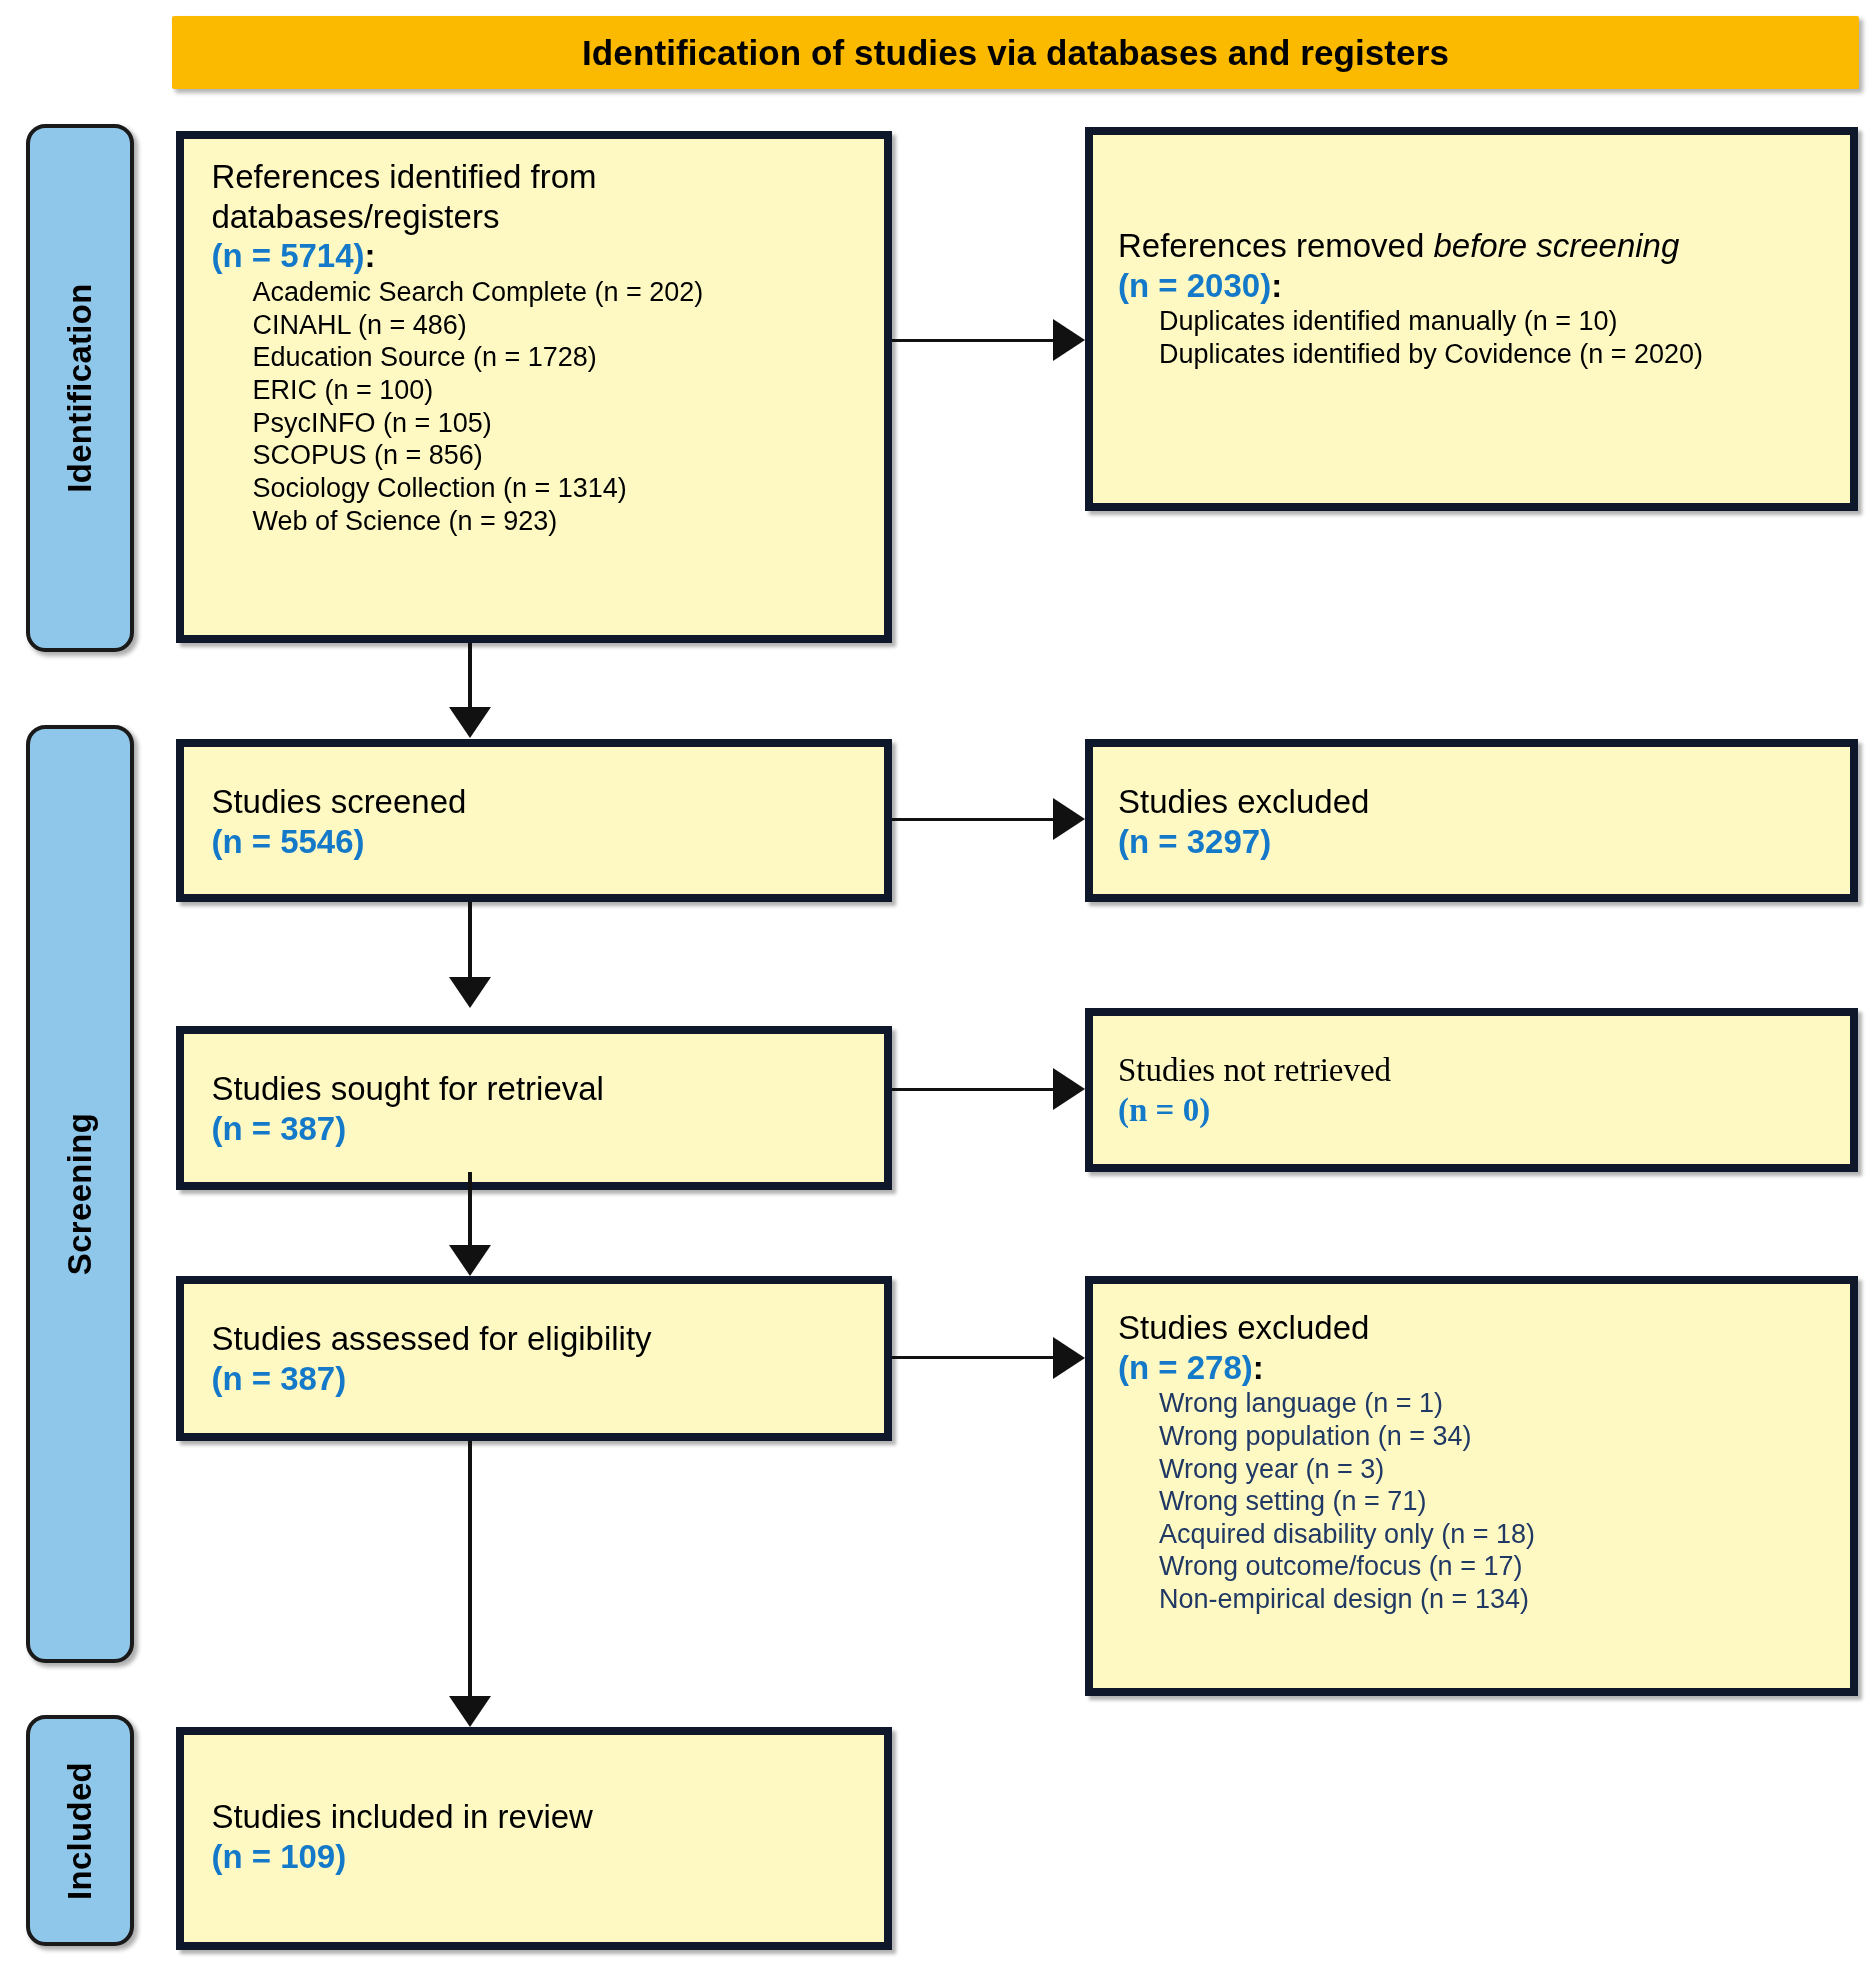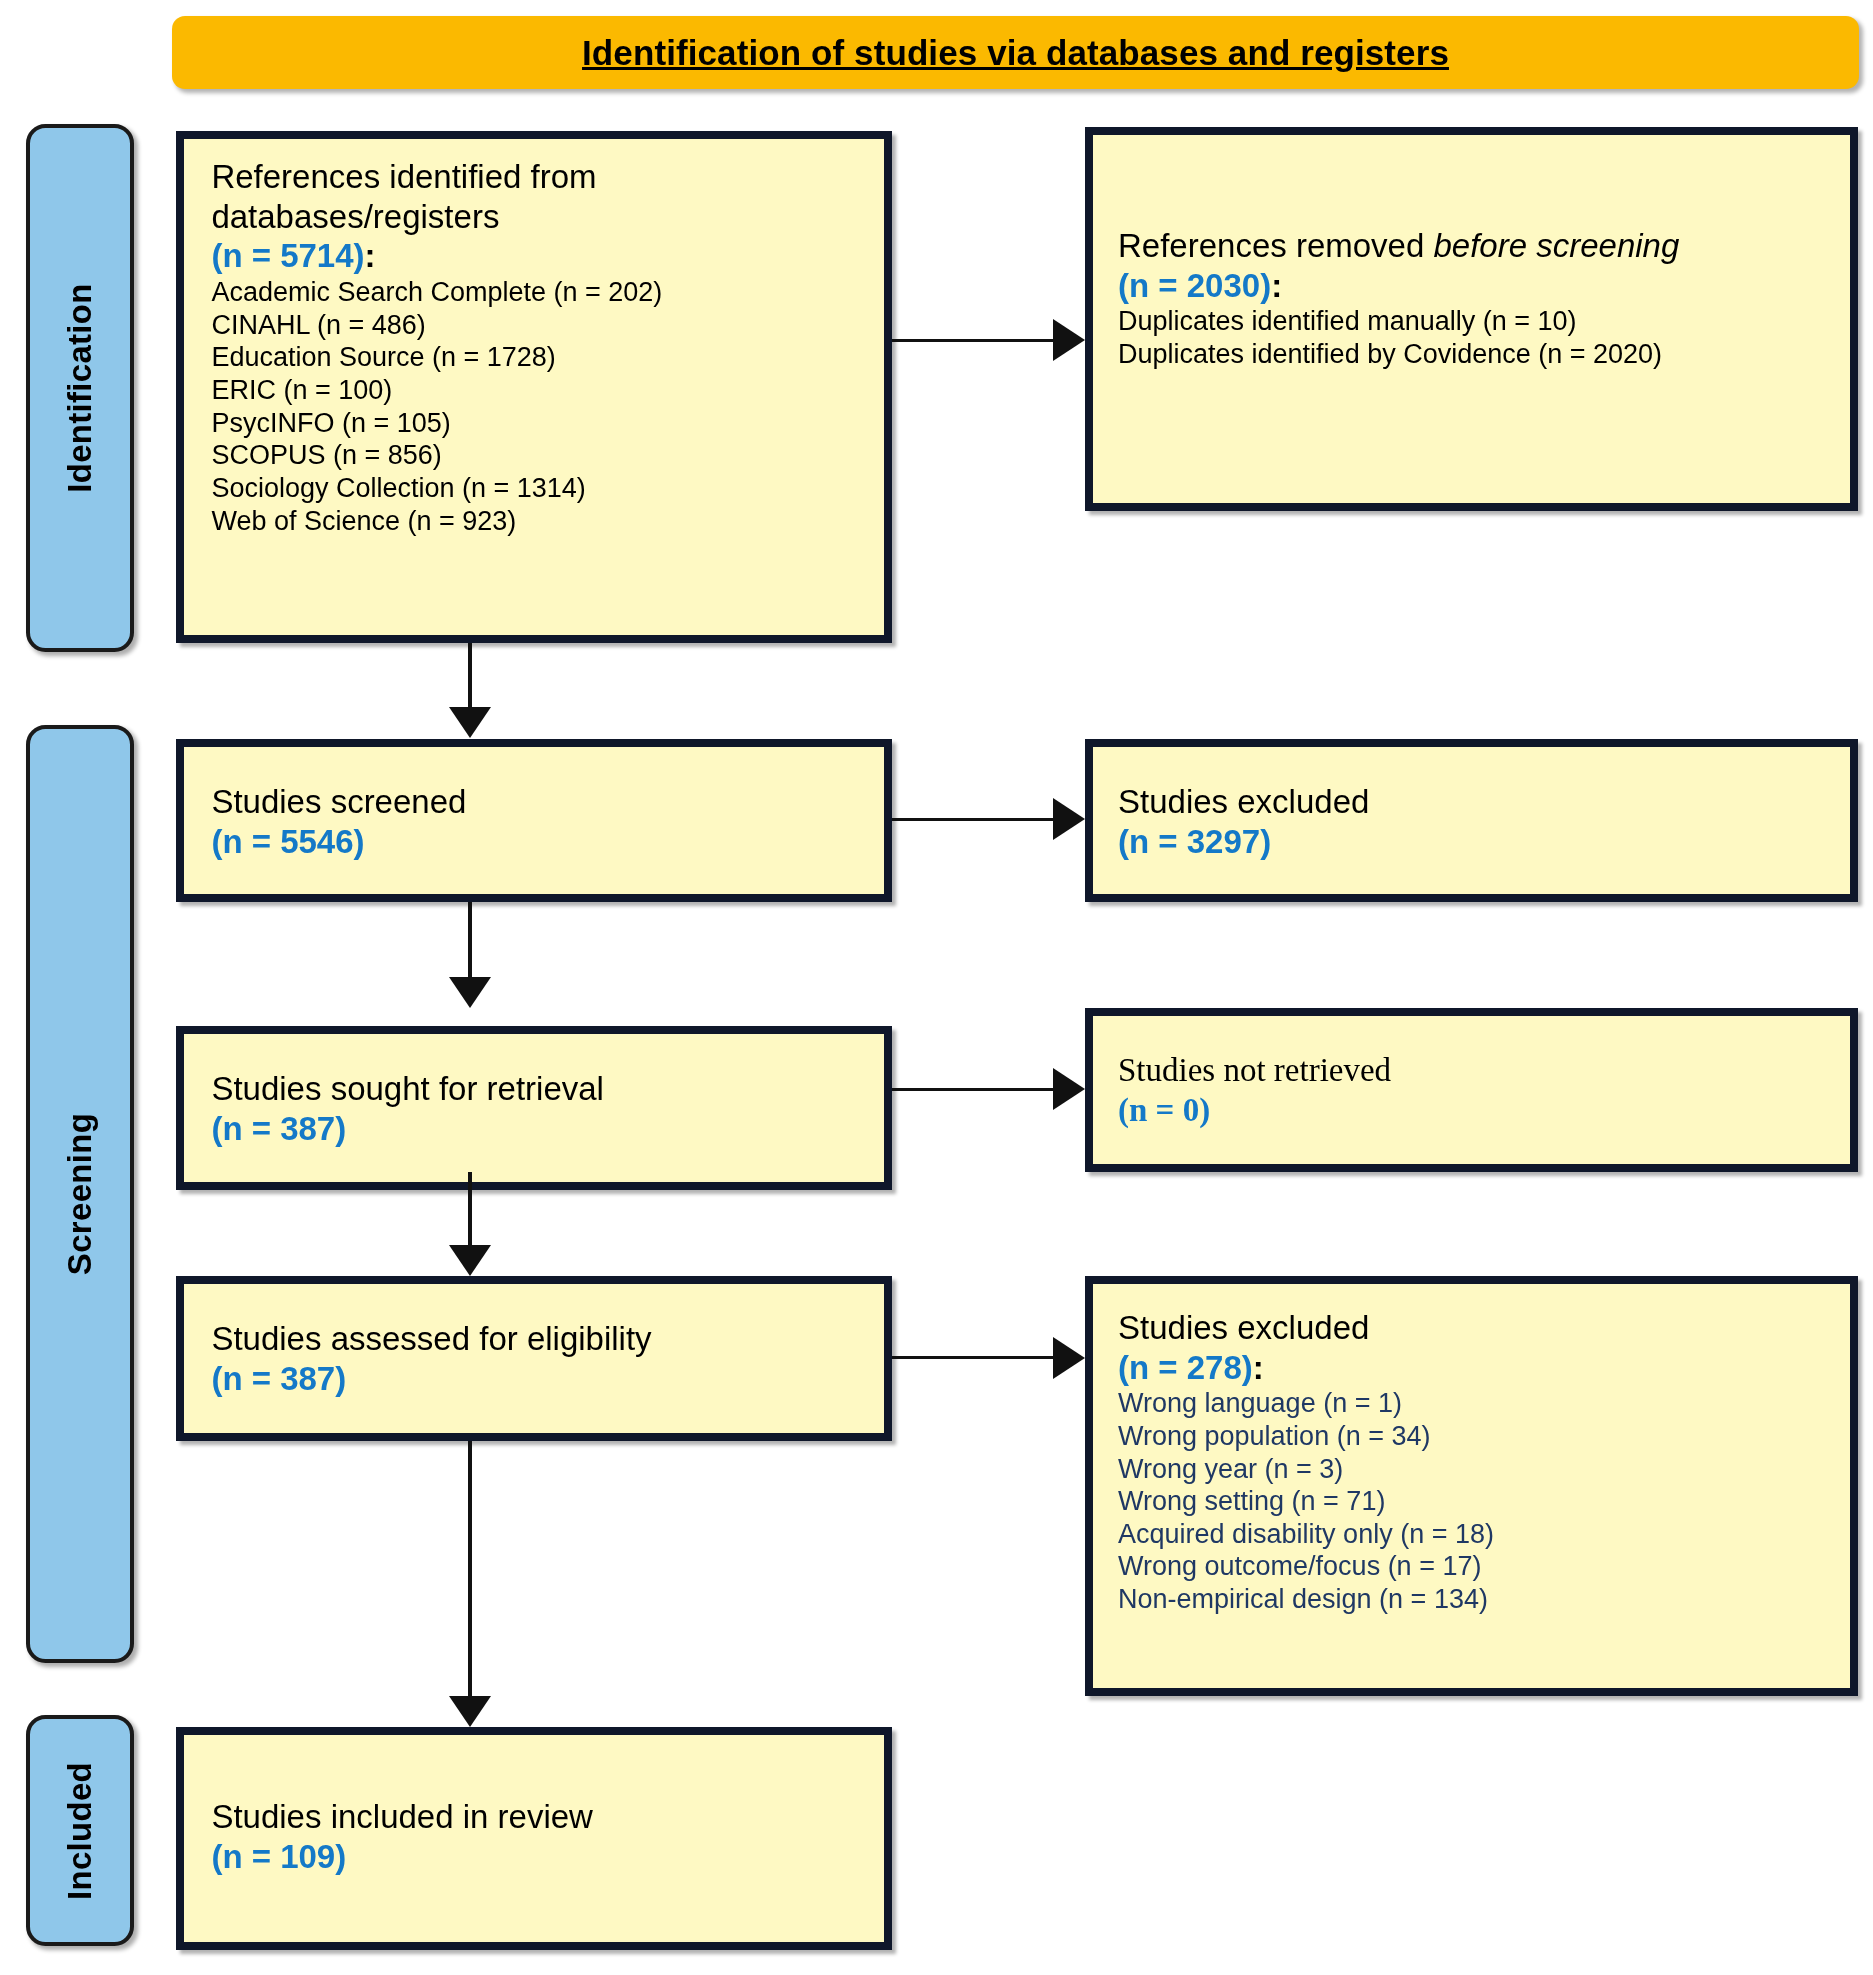--- a/index.html
+++ b/index.html
@@ -19,26 +19,25 @@
   }
 
   
   .banner {
     position: absolute;
     left: 172px;
     top: 16px;
     width: 1687px;
     height: 73px;
     background: #FBB900;
-    border-radius: 13px;
+    border-radius: 2px;
     box-shadow: 3.4px 3.4px 4px rgba(0,0,0,0.30);
     display: flex;
     align-items: center;
     justify-content: center;
-    text-decoration: underline;
   }
   .banner-text {
     font-size: 35px;
     font-weight: bold;
     color: #000000;
     letter-spacing: 0.1px;
     text-align: center;
     white-space: nowrap;
   }
 
@@ -89,20 +88,21 @@
   .n-blue {
     font-size: 33px;
     line-height: 1.20;
     font-weight: bold;
     color: #1479C8;
     white-space: nowrap;
   }
   .n-blue .tail { color: #000000; }
   .ital { font-style: italic; }
   .sublist {
+    margin-left: 41px;
   }
   .sub {
     font-size: 27px;
     line-height: 1.21;
     color: #000000;
     white-space: nowrap;
   }
   .sub.navy { color: #1F3864; font-weight: normal; }
 
   

